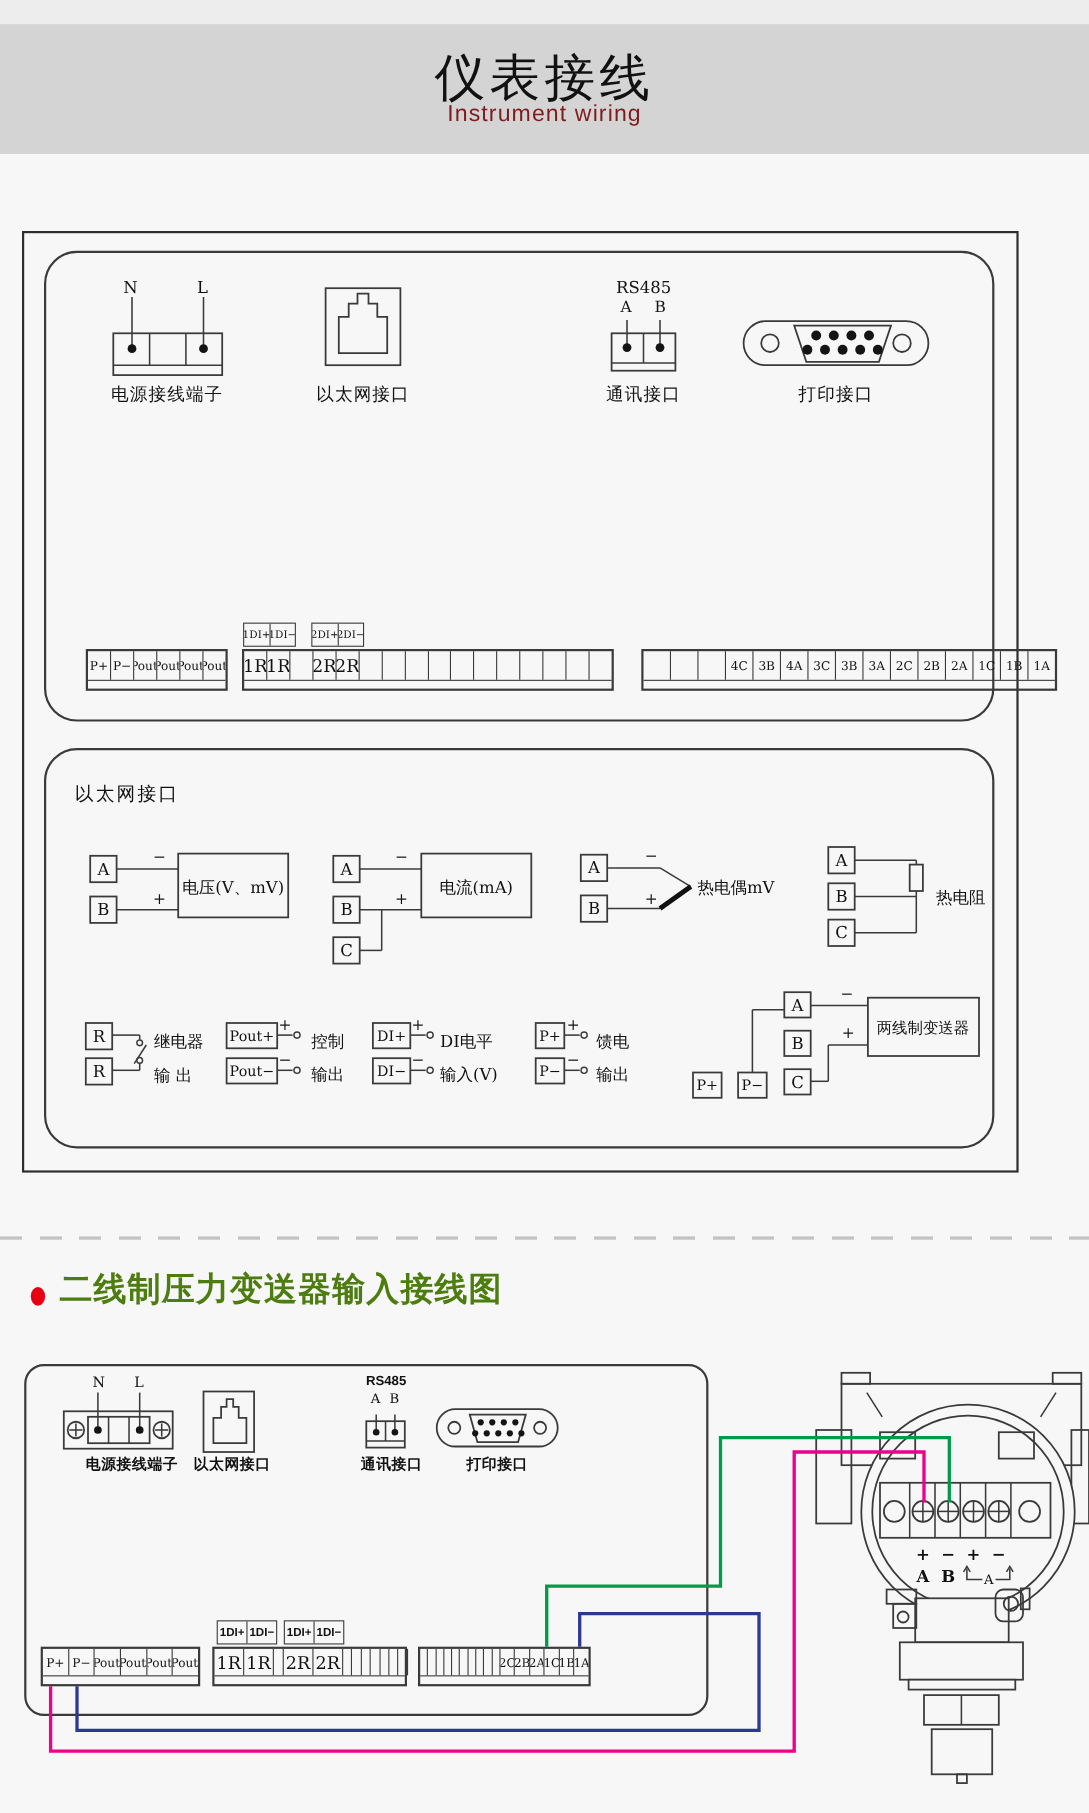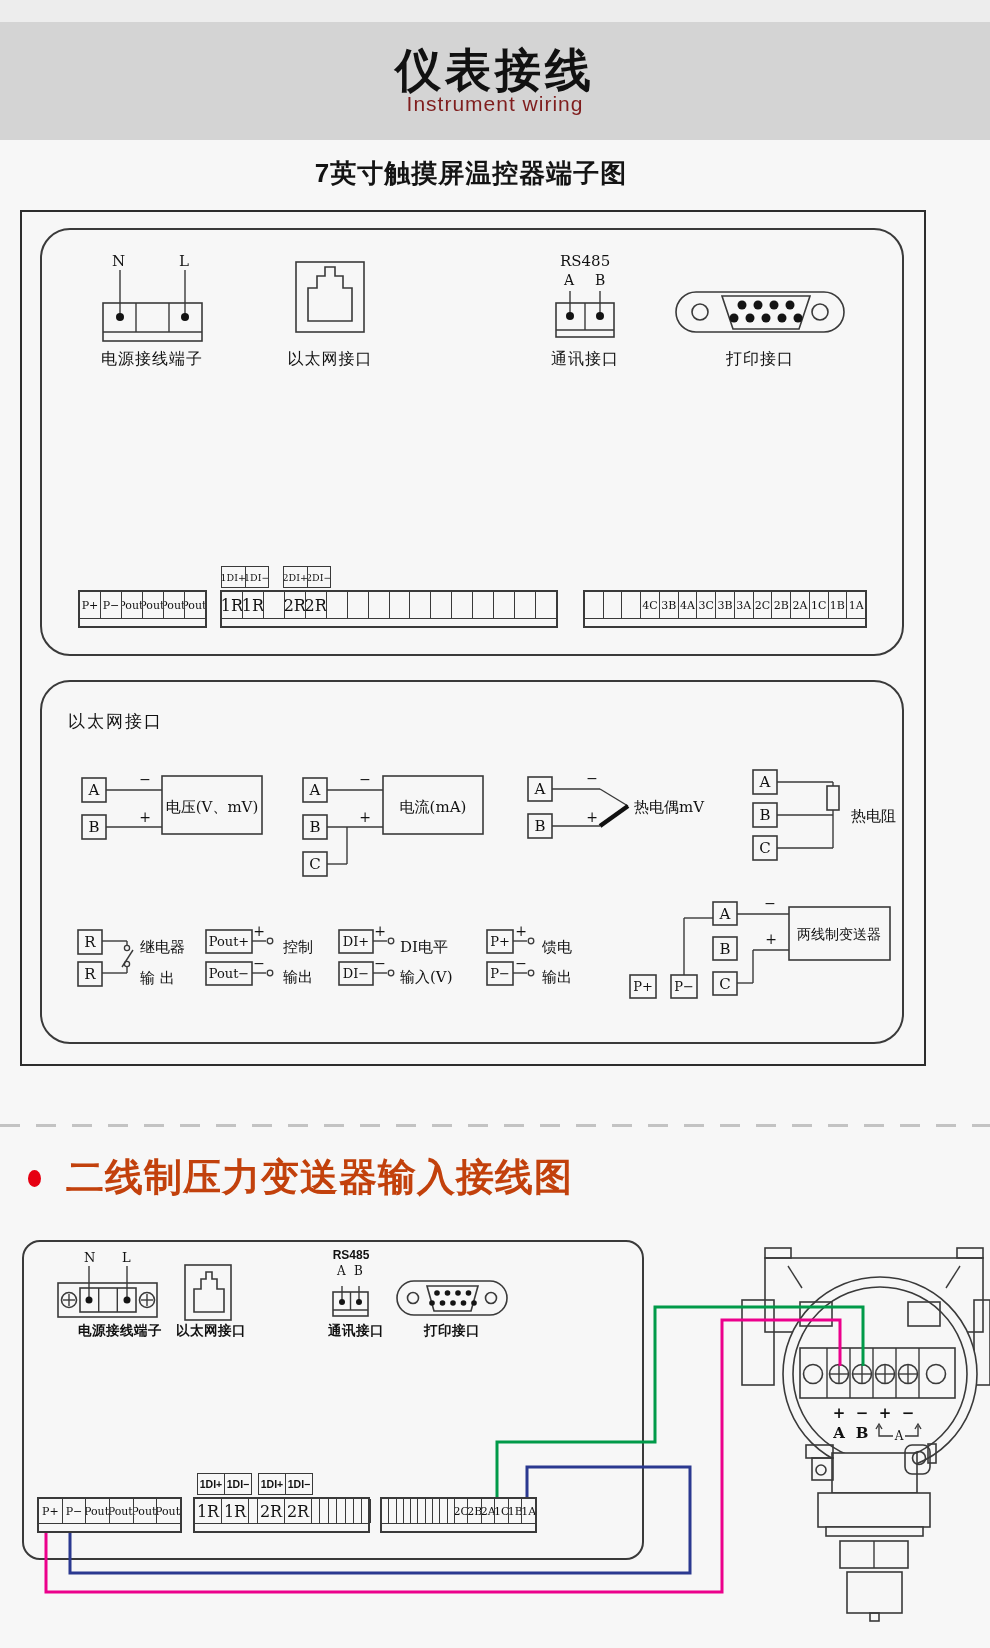--- a/index.html
+++ b/index.html
@@ -1,21 +1,21 @@
 <!DOCTYPE html>
 <html><head>
 <meta charset="utf-8">
 <style>
   html,body{margin:0;padding:0;background:#f7f7f7}
   .page{position:relative;width:990px;height:1648px;background:#f7f7f7;overflow:hidden;
         font-family:"Liberation Sans",sans-serif;color:#141414}
   .abs{position:absolute}
   .topbar{left:0;top:0;width:990px;height:22px;background:#ededed}
   .band{left:0;top:22px;width:990px;height:118px;background:#d4d4d4;display:flex;flex-direction:column;align-items:center;justify-content:center}
-  .band .t{font-size:46px;font-weight:bold;letter-spacing:4px;line-height:1.05;color:#111}
+  .band .t{font-size:46px;font-weight:normal;letter-spacing:4px;line-height:1.05;color:#111}
   .band .s{font-size:21px;letter-spacing:1px;color:#7f1d1d;margin-top:-2px}
   .s1title{left:0;top:156px;width:942px;text-align:center;font-size:26px;font-weight:bold;letter-spacing:1px}
   .outer1{left:20px;top:210px;width:902px;height:852px;border:2.5px solid #2d2d2d}
   .panel{border:2px solid #3a3a3a;border-radius:30px}
   .panelA{left:40px;top:228px;width:860px;height:424px}
   .panelB{left:40px;top:680px;width:860px;height:360px}
   .panel2{left:22px;top:1240px;width:618px;height:316px;border:2px solid #3a3a3a;border-radius:18px}
   .lbl{position:absolute;font-family:"DejaVu Serif",serif;color:#111}
   .clabel{position:absolute;text-align:center;font-size:16px;letter-spacing:1px;color:#111}
   .clabel2{position:absolute;text-align:center;font-size:13.5px;letter-spacing:.5px;color:#111;font-weight:600}
@@ -28,21 +28,21 @@
   .cell:last-child{border-right:none}
   .nw{flex:0 0 6.3px;border-right:1px solid #3a3a3a}
   .w27{flex:0 0 26px}.w8{flex:0 0 8px}.w7{flex:0 0 7.4px;border-right:1px solid #3a3a3a}
   .f7 .cell,.cf7{font-size:7.5px}.f11 .cell{font-size:11px}.f12 .cell{font-size:16px}
   .dibox{position:absolute;border:1.5px solid #3a3a3a;display:flex;box-sizing:border-box}
   .dibox .cell{font-size:9.5px}
   .dib2 .cell{font:600 10.5px "Liberation Sans",sans-serif}
   .dash{left:0;top:1124px;width:990px;height:3px;
         background:repeating-linear-gradient(90deg,#c3c3c3 0 20px,rgba(0,0,0,0) 20px 36px)}
   .bullet{left:28px;top:1170px;width:13px;height:17px;border-radius:50%;background:#e60012}
-  .s2title{left:66px;top:1152px;font-size:38px;font-weight:600;letter-spacing:1px;color:#c2410c}
+  .s2title{left:54px;top:1152px;font-size:30px;font-weight:600;letter-spacing:1px;color:#4d7c0f}
   .k2{left:740px;top:1216px;width:250px;text-align:center;font-size:23px;font-weight:600;color:#161616}
   .ovl{position:absolute;left:0;top:0;pointer-events:none}
   
   .bx{stroke:#3a3a3a;stroke-width:1.6;fill:none}
   .ln{stroke:#3a3a3a;stroke-width:1.4;fill:none}
   .thk{stroke:#111;stroke-width:4.5;fill:none}
   .dot{fill:#141414;stroke:none}
   .oc{stroke:#3a3a3a;stroke-width:1.3;fill:#f7f7f7}
   .bg{fill:#f7f7f7;stroke:#3a3a3a;stroke-width:1.6}
   text.dt{font:15px "DejaVu Serif",serif;fill:#111}
@@ -56,21 +56,20 @@
 <body>
 
 <div class="page">
 
   <div class="abs topbar"></div>
   <div class="abs band">
     <div class="t">仪表接线</div>
     <div class="s">Instrument wiring</div>
   </div>
 
-  <div class="abs s1title">7英寸触摸屏温控器端子图</div>
 
   <div class="abs outer1"></div>
   <div class="abs panel panelA"></div>
   <div class="abs panel panelB"></div>
 
   <div class="lbl" style="left:112px;top:252px;font-size:15px">N</div>
   <div class="lbl" style="left:179px;top:252px;font-size:15px">L</div>
   <div class="clabel" style="left:82px;top:349px;width:140px">电源接线端子</div>
   <div class="clabel" style="left:270px;top:349px;width:120px">以太网接口</div>
   <div class="lbl" style="left:560px;top:252px;width:50px;text-align:center;font-size:15px">RS485</div>
@@ -115,21 +114,21 @@
         <div class="cell"></div>
       <div class="cell"></div>
         <div class="cell"></div>
       <div class="cell"></div>
         <div class="cell"></div>
       <div class="cell"></div>
     </div>
       <div class="sub"></div>
   </div>
 
-  <div class="strip f11" style="left:583px;top:590px;width:284px;height:38px">
+  <div class="strip f11" style="left:583px;top:590px;width:378px;height:38px">
     <div class="r">
       <div class="cell"></div>
         <div class="cell"></div>
       <div class="cell"></div>
       <div class="cell">4C</div>
       <div class="cell">3B</div>
       <div class="cell">4A</div>
       <div class="cell">3C</div>
       <div class="cell">3B</div>
       <div class="cell">3A</div>

